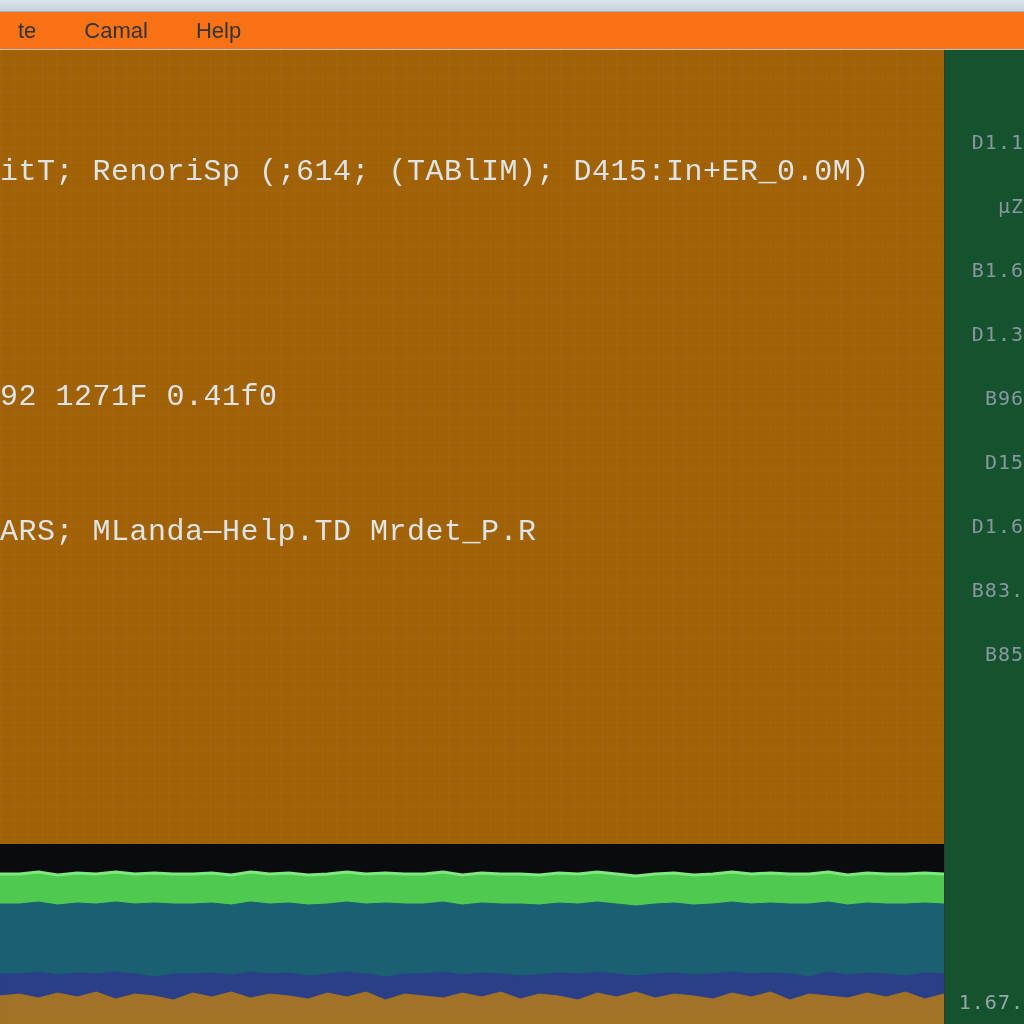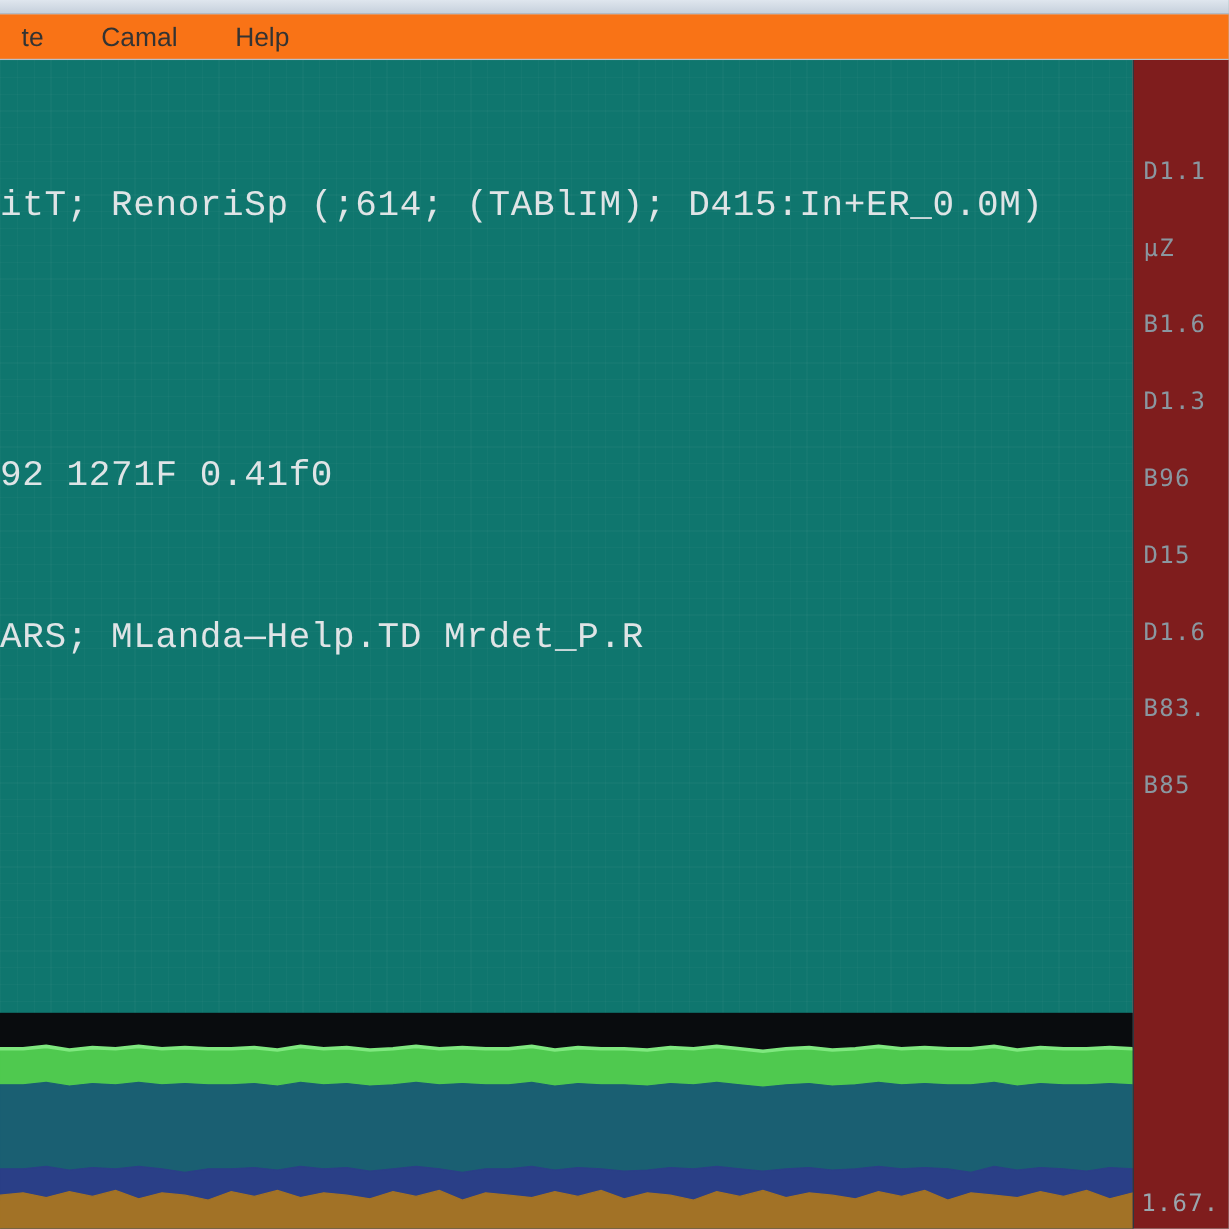--- a/index.html
+++ b/index.html
@@ -37,21 +37,21 @@
     cursor: default;
   }
   .workspace {
     flex: 1;
     display: flex;
     flex-direction: row;
     min-height: 0;
   }
   .terminal-wrap {
     flex: 1;
-    background: #0f766e;
+    background: #a16207;
     position: relative;
     display: flex;
     flex-direction: column;
     min-width: 0;
     justify-content: space-between;
   }
   .terminal-grid-overlay {
     position: absolute;
     inset: 0;
     background-image:
@@ -80,30 +80,31 @@
     position: relative;
     background: #090c0e;
   }
   .chart-svg {
     width: 100%;
     height: 100%;
     display: block;
   }
   .side-scale {
     width: 80px;
-    background: #7f1d1d;
+    background: #14532d;
     border-left: 1px solid #2d3840;
     display: flex;
     flex-direction: column;
     padding-top: 60px;
     color: #8a97a0;
     font-family: "Consolas", monospace;
     font-size: 20px;
     letter-spacing: 1px;
     filter: blur(0.6px);
+    align-items: flex-end;
   }
   .side-scale .tick {
     height: 64px;
     display: flex;
     align-items: center;
     padding-left: 8px;
   }
   .side-scale .big-gap {
     flex: 1;
   }

